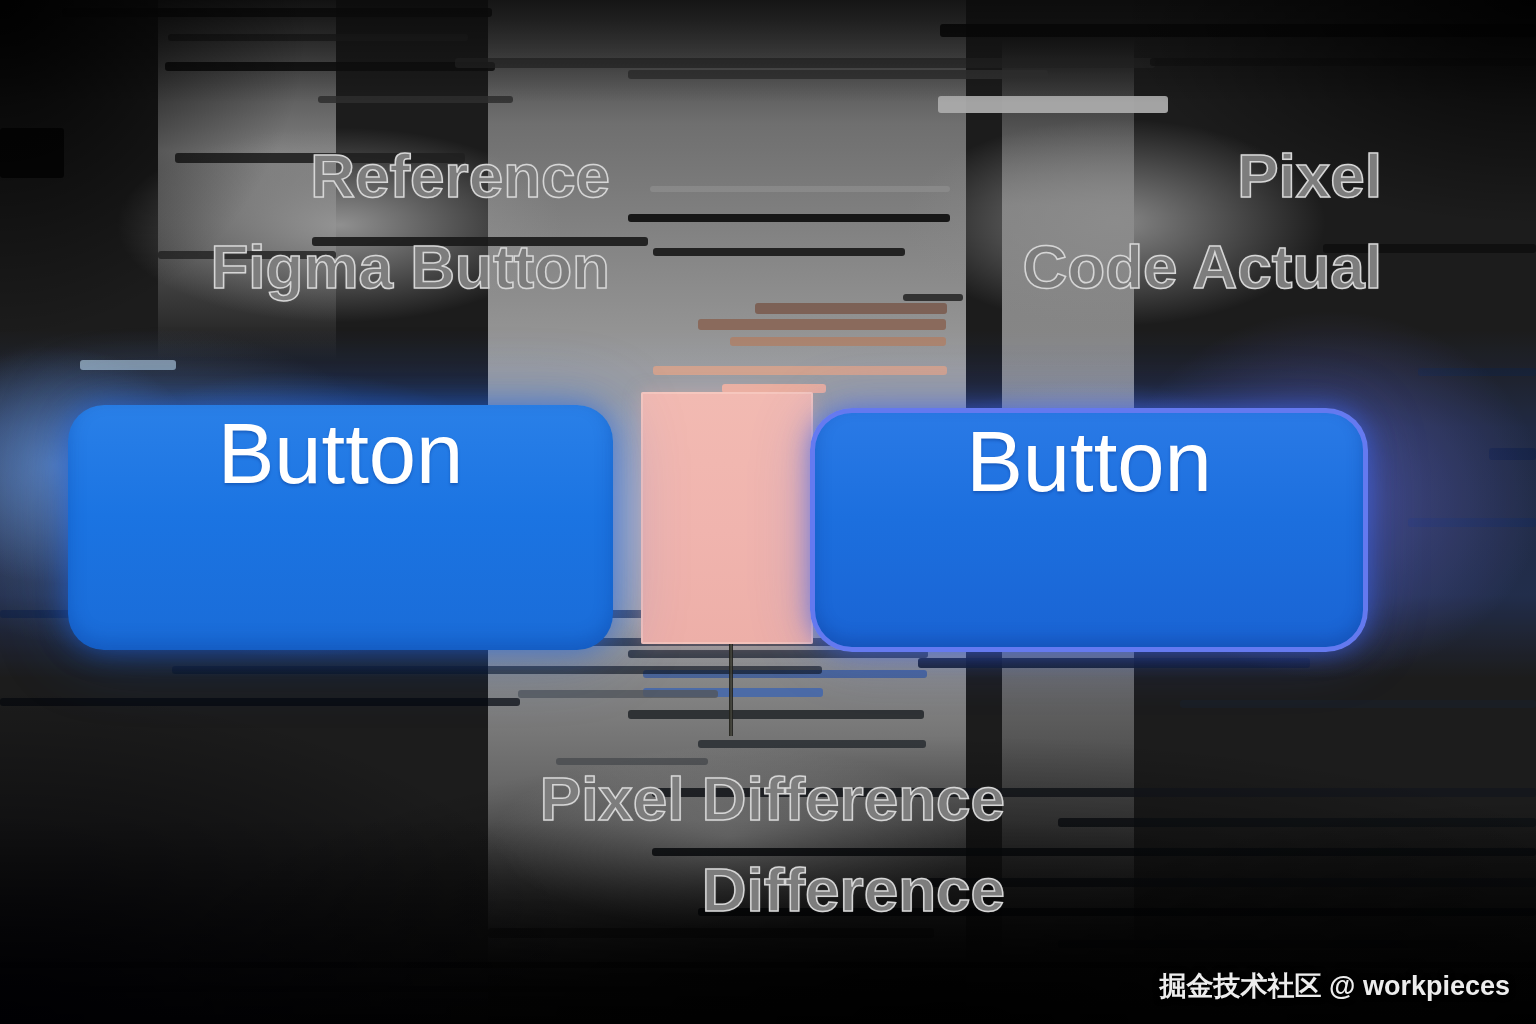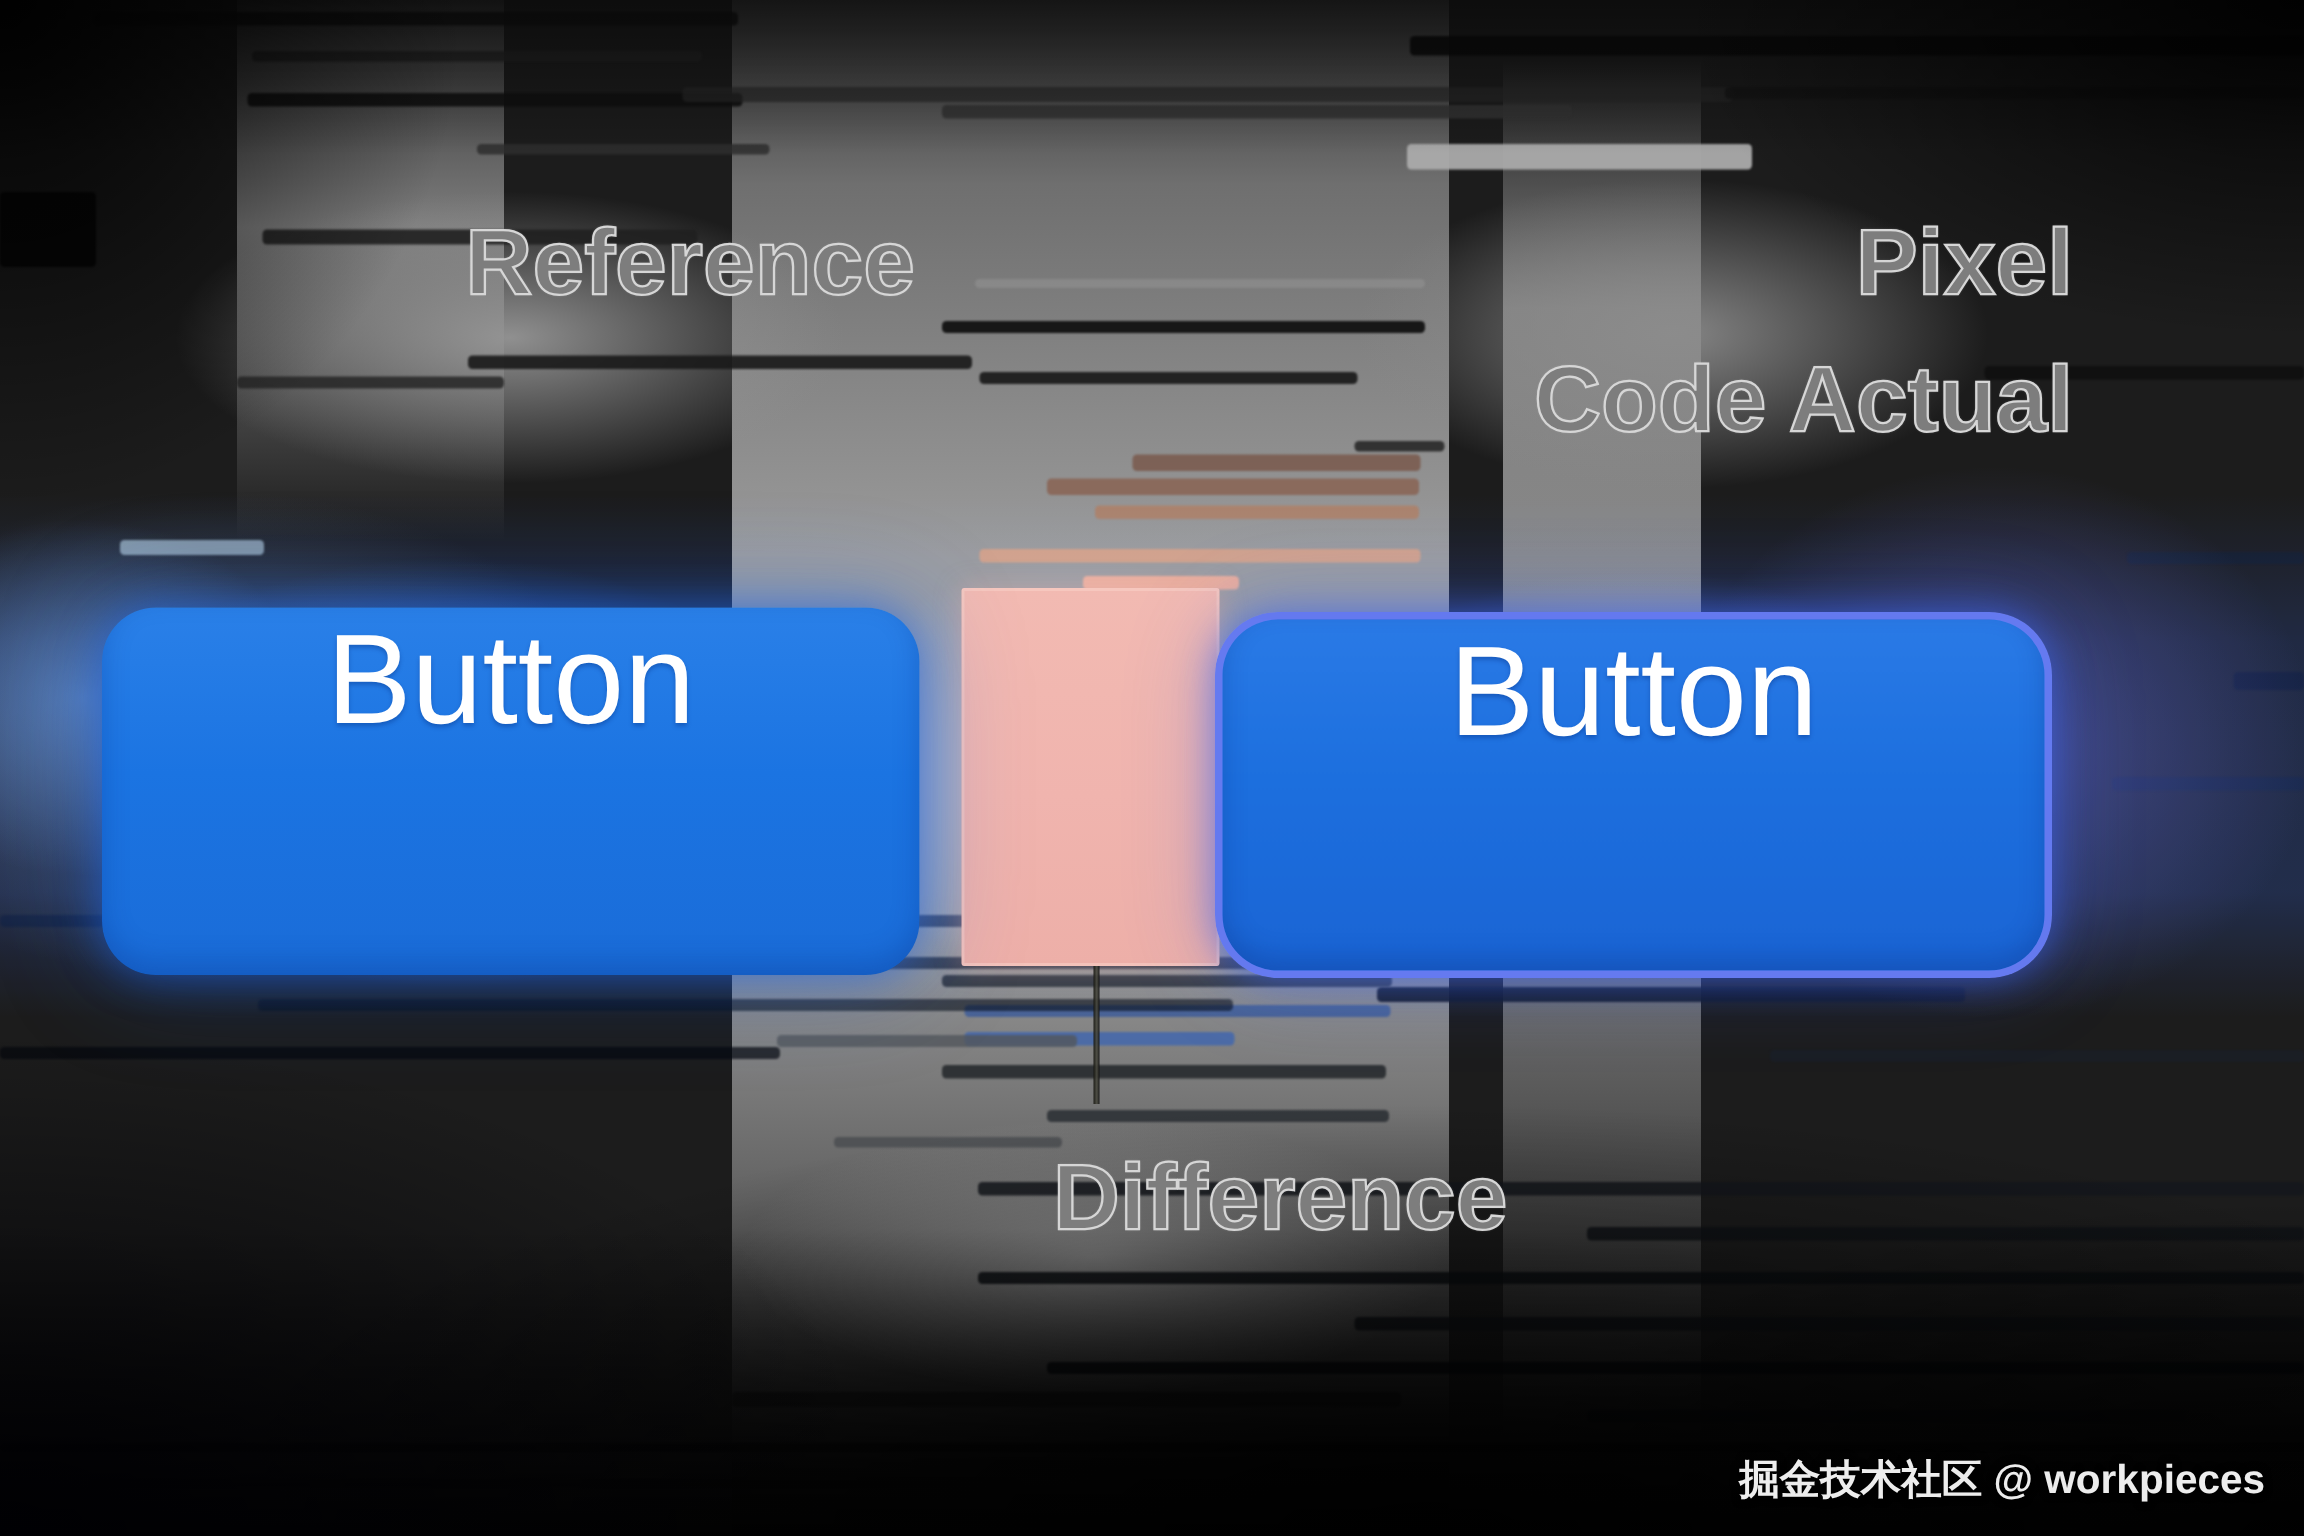--- a/index.html
+++ b/index.html
@@ -161,37 +161,39 @@
       <div class="streak" style="left: 1180px; top: 700px; width: 356px; height: 8px; background: rgb(26, 31, 39); opacity: 0.8; border-radius: 3px; filter: blur(0.6px);"></div>
       <div class="streak" style="left: 0px; top: 962px; width: 1536px; height: 6px; background: rgb(10, 10, 10); opacity: 0.7; border-radius: 3px; filter: blur(0.6px);"></div>
       <div class="streak" style="left: 60px; top: 986px; width: 620px; height: 6px; background: rgb(16, 16, 16); opacity: 0.7; border-radius: 3px; filter: blur(0.6px);"></div>
     </div>
   <div class="layer shade"></div>
   <div class="layer blue-glow"></div>
 
   <div class="content">
     <div class="glitch-label label-ref">
       <div>Reference</div>
+      <div>Figma Button</div>
     </div>
 
     <div class="glitch-label label-act">
       <div>Pixel</div>
       <div>Code Actual</div>
     </div>
 
     <div class="diff-rect"></div>
     <div class="diff-line"></div>
 
     <div class="btn btn-left">
       <span>Button</span>
     </div>
 
     <div class="btn btn-right">
       <span>Button</span>
     </div>
 
     <div class="glitch-label label-diff">
+      <div>Pixel Difference</div>
       <div>Difference</div>
     </div>
 
     <div class="watermark">掘金技术社区 @ workpieces</div>
   </div>
 </div>
 
 </body></html>

